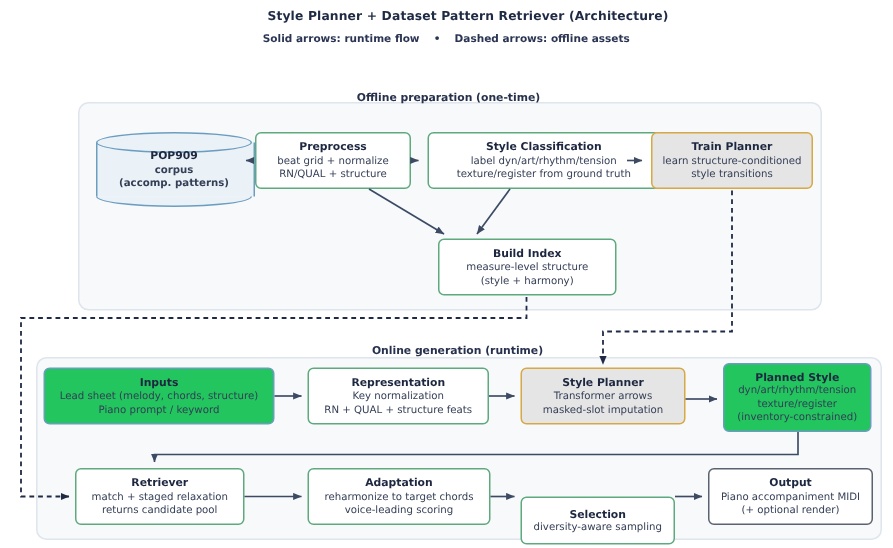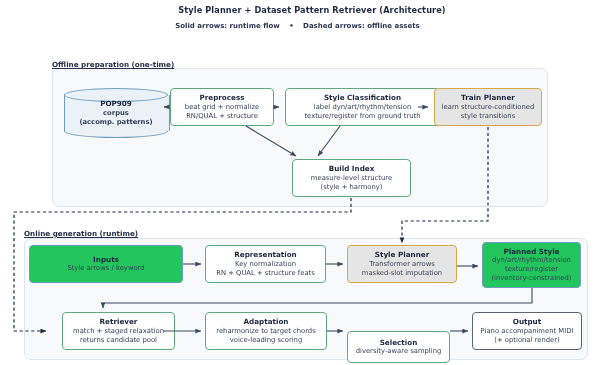--- a/index.html
+++ b/index.html
@@ -57,23 +57,22 @@
     position: absolute;
     border-radius: 7px;
     background: #f7f9fb;
     border: 1px solid #dfe5ec;
   }
   .panel-label {
     position: absolute;
     font-size: 7.2px;
     font-weight: bold;
     color: #27314d;
-    text-align: left;
+    text-align: center;
     white-space: nowrap;
-    text-decoration: underline;
   }
 
   
   .node {
     position: absolute;
     box-sizing: border-box;
     border-radius: 4px;
     background: #ffffff;
     display: flex;
     flex-direction: column;
@@ -195,21 +194,22 @@
     <div class="t">Build Index</div>
     <div class="s">measure-level structure</div>
     <div class="s">(style + harmony)</div>
   </div>
 
   <div class="panel" style="left:24px; top:238px; width:562px; height:120px;"></div>
   <div class="panel-label" style="left:24px; top:229px; width:562px;">Online generation (runtime)</div>
 
   <div class="node blue" style="left:29px; top:245px; width:154px; height:38px;">
     <div class="t">Inputs</div>
-    <div class="s">Style arrows / keyword</div>
+    <div class="s">Lead sheet (melody, chords, structure)</div>
+    <div class="s">Piano prompt / keyword</div>
   </div>
 
   <div class="node green" style="left:205px; top:245px; width:121px; height:38px;">
     <div class="t">Representation</div>
     <div class="s">Key normalization</div>
     <div class="s">RN + QUAL + structure feats</div>
   </div>
 
   <div class="node orange" style="left:347px; top:245px; width:110px; height:38px;">
     <div class="t">Style Planner</div>
@@ -217,21 +217,21 @@
     <div class="s">masked-slot imputation</div>
   </div>
 
   <div class="node blue" style="left:482px; top:242px; width:99px; height:46px;">
     <div class="t">Planned Style</div>
     <div class="s">dyn/art/rhythm/tension</div>
     <div class="s">texture/register</div>
     <div class="s">(inventory-constrained)</div>
   </div>
 
-  <div class="node green" style="left:62px; top:312px; width:113px; height:38px;">
+  <div class="node green" style="left:50px; top:312px; width:113px; height:38px;">
     <div class="t">Retriever</div>
     <div class="s">match + staged relaxation</div>
     <div class="s">returns candidate pool</div>
   </div>
 
   <div class="node green" style="left:205px; top:312px; width:122px; height:38px;">
     <div class="t">Adaptation</div>
     <div class="s">reharmonize to target chords</div>
     <div class="s">voice-leading scoring</div>
   </div>

